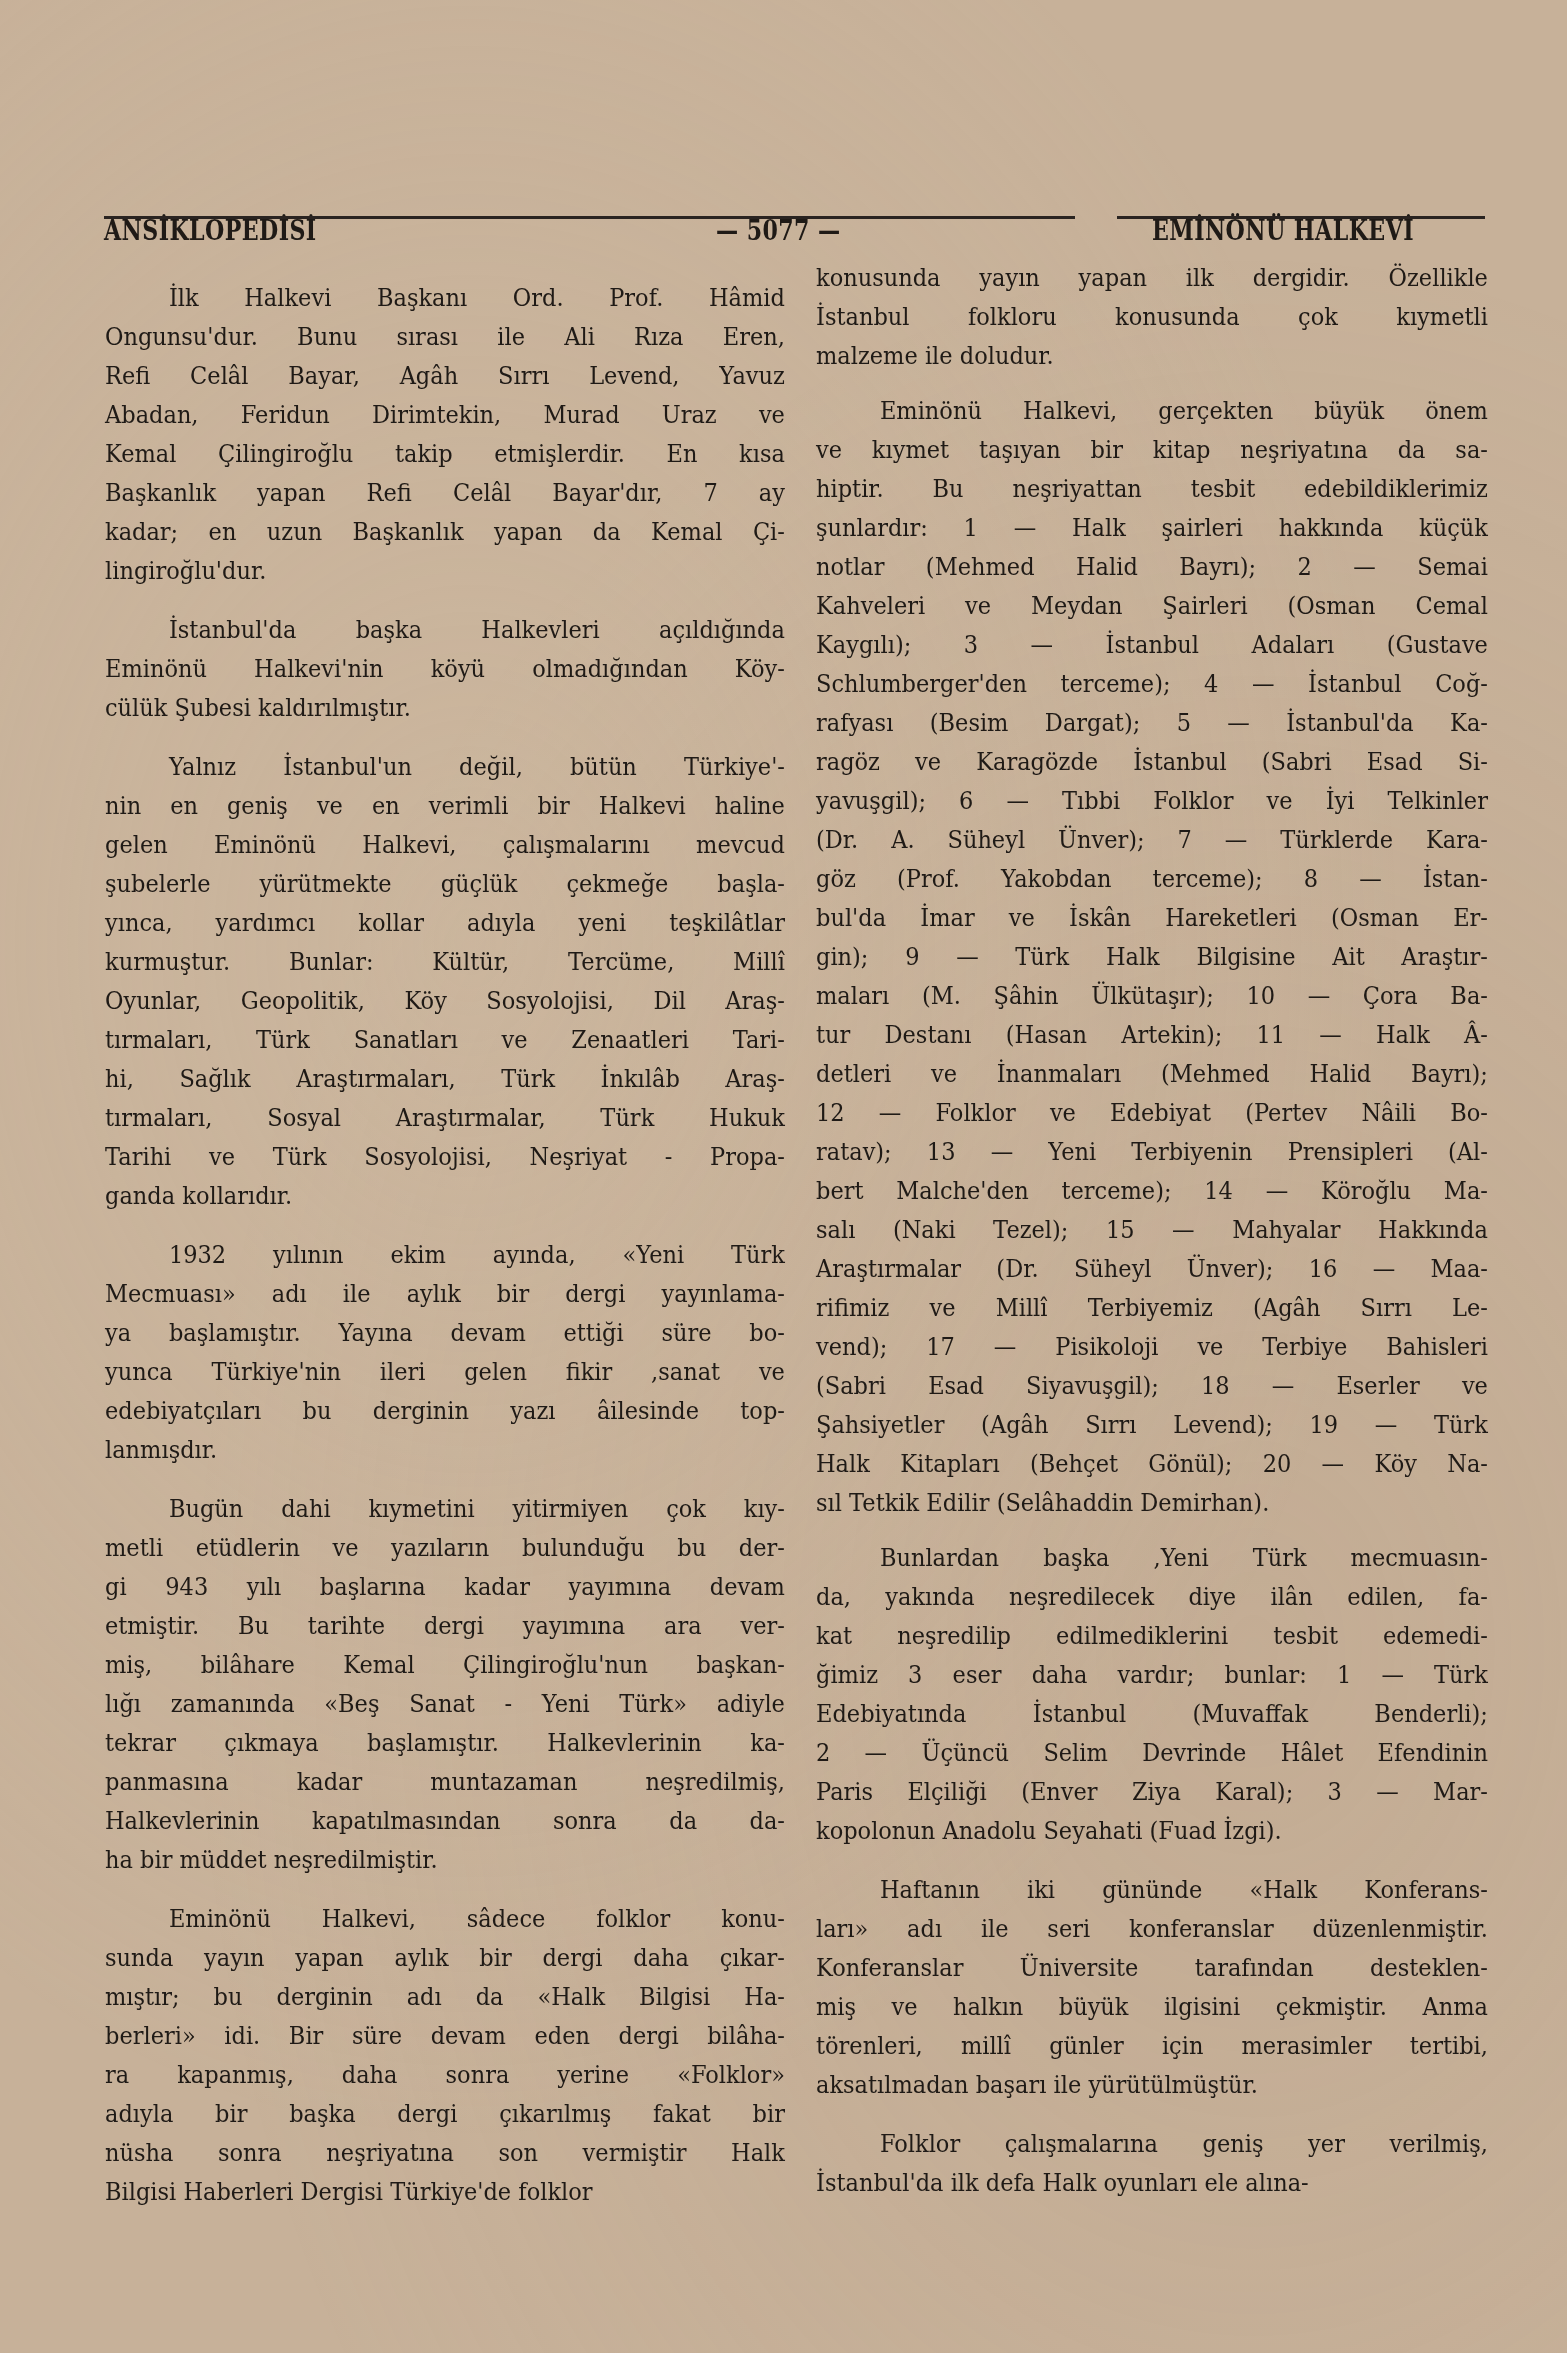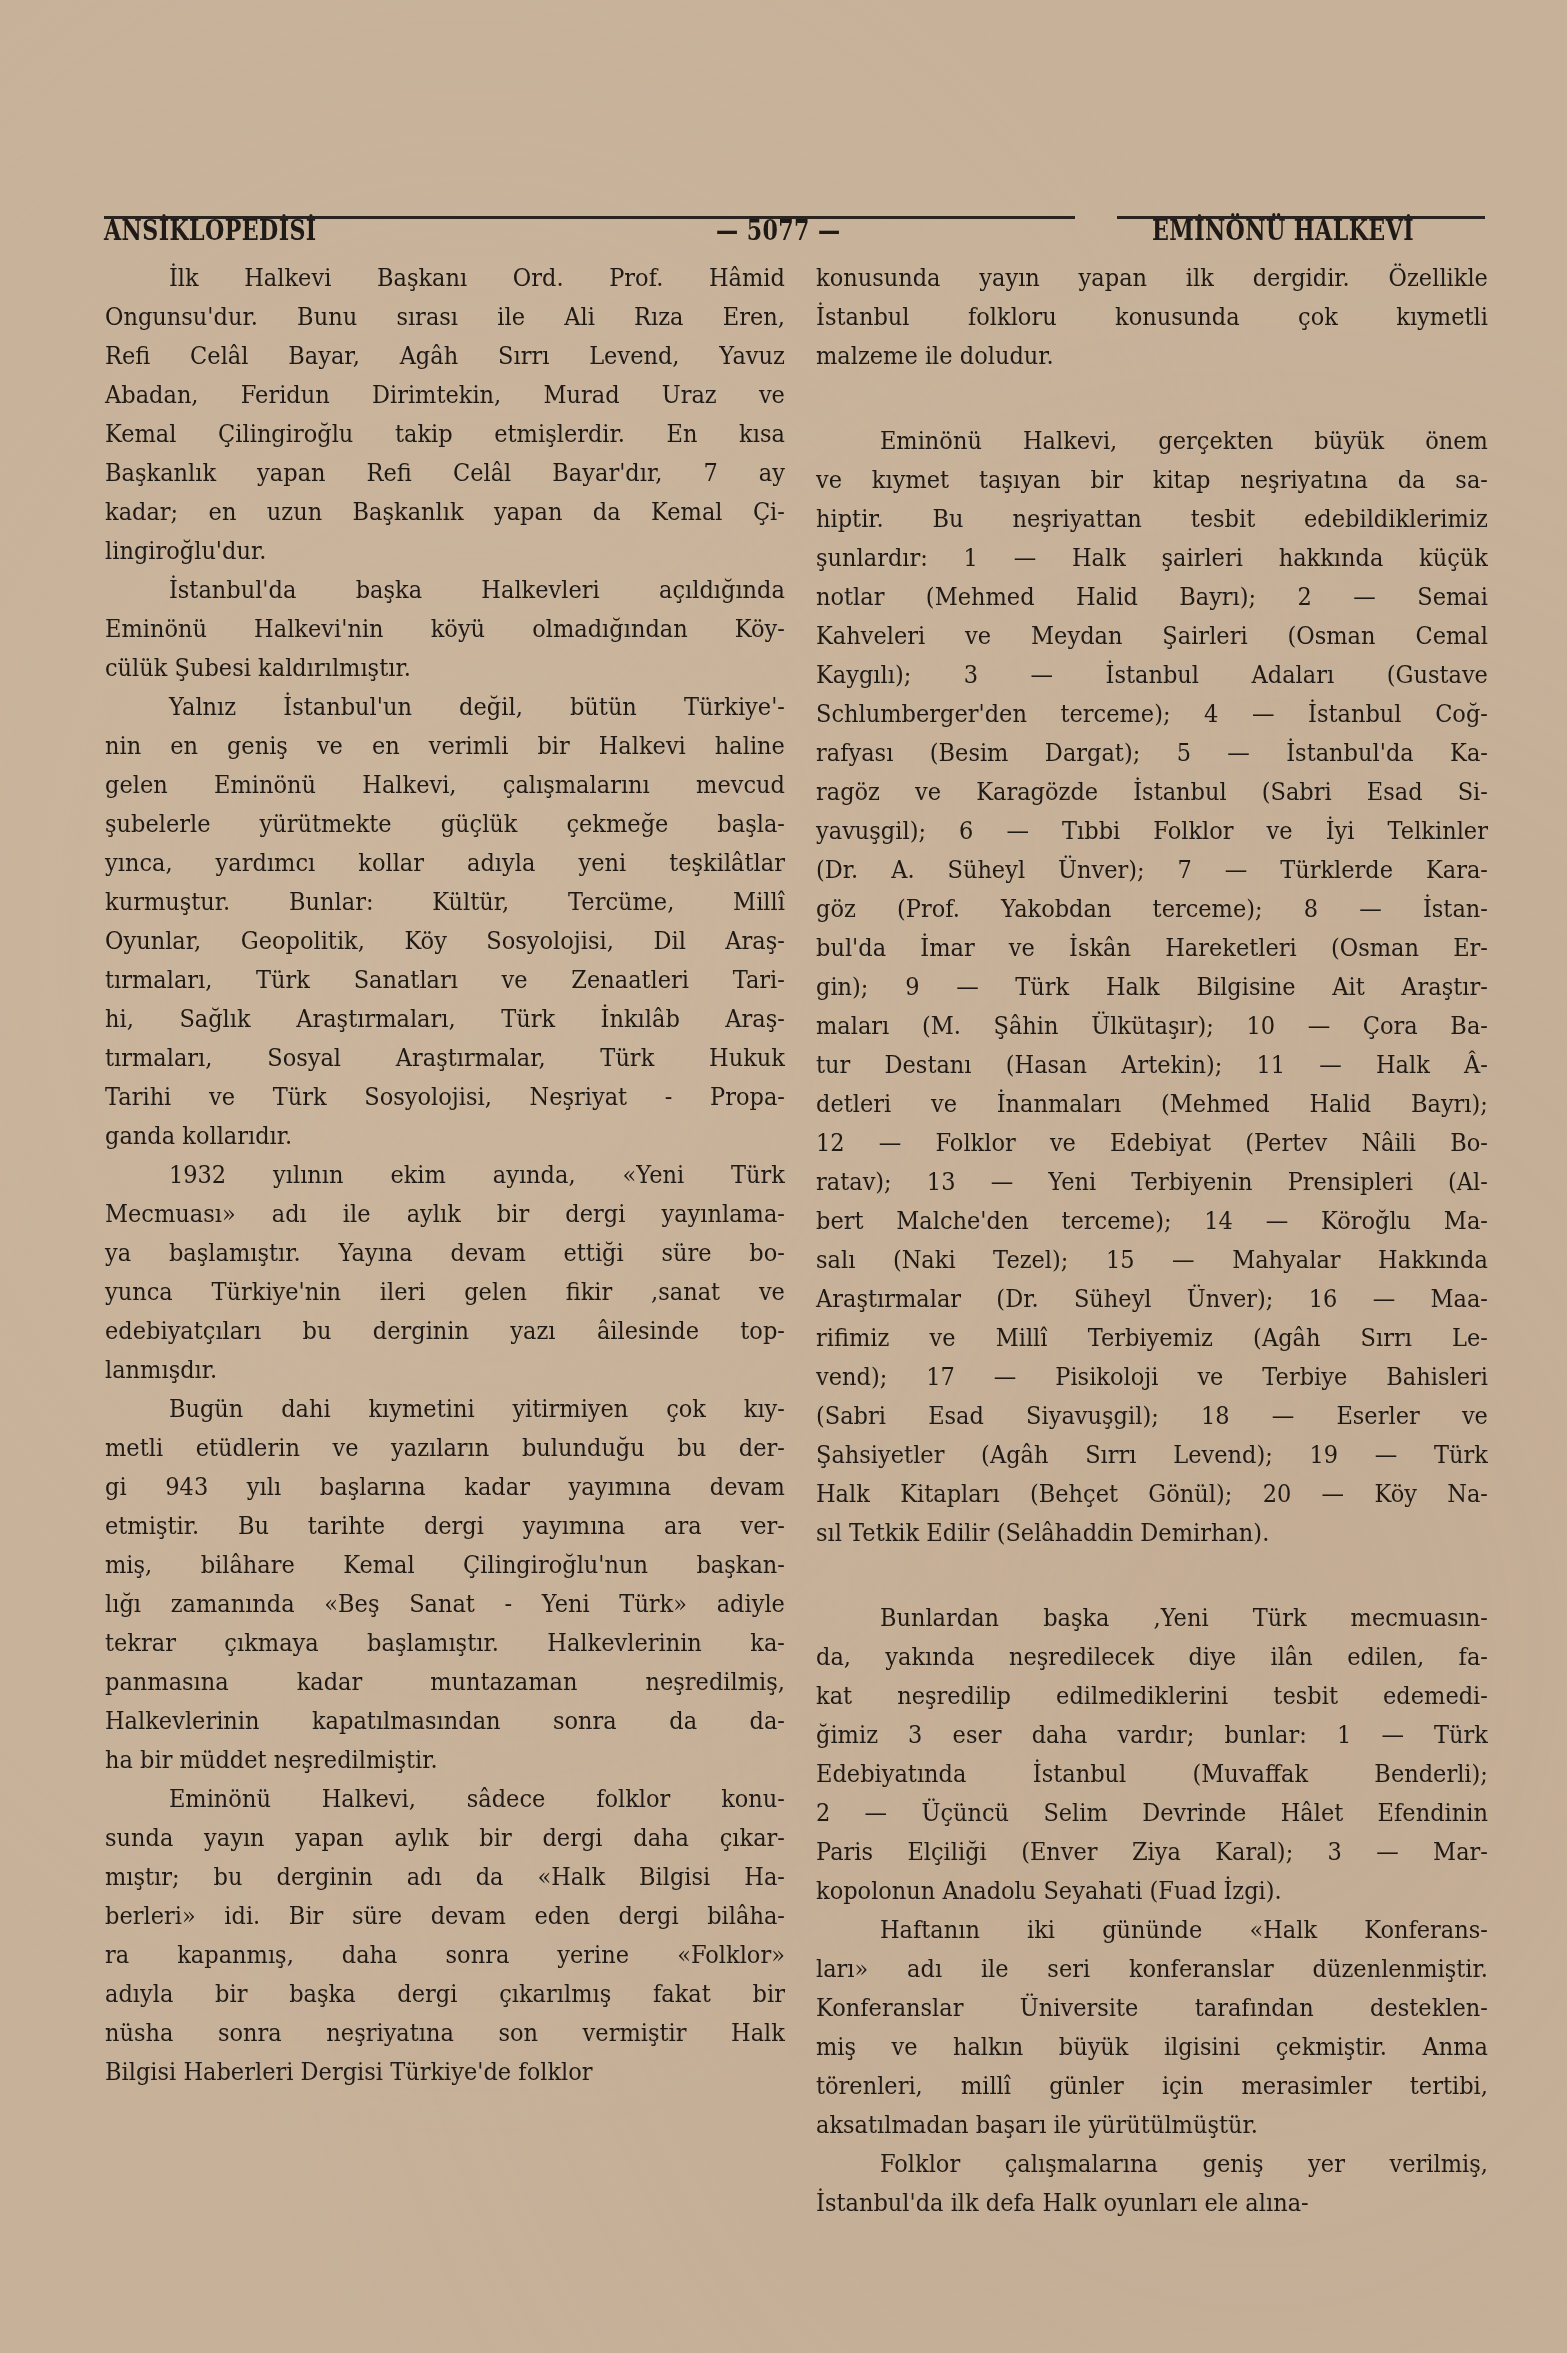--- a/index.html
+++ b/index.html
@@ -40,22 +40,22 @@
 
   .column {
     position: absolute; top: 258px; width: 680px;
     font-family: "DejaVu Serif", "Liberation Serif", serif;
     font-size: 25px; line-height: 39px;
     text-align: justify;
   }
   .col-left { left: 105px; }
   .col-right { left: 816px; width: 672px; }
   .column p { margin: 0; }
-  .column p.gap-before { }
-  .column p.gap-before-big { margin-top: 46px; }
+  .column p.gap-before { margin-top: 20px; }
+  .column p.gap-before-big { margin-top: 16px; }
   .line {
     display: block;
     white-space: nowrap;
     text-align: justify;
     text-align-last: justify;
     transform: scaleX(0.9);
     transform-origin: left center;
     width: 111.1%;
   }
   .line.last { text-align-last: left; }

